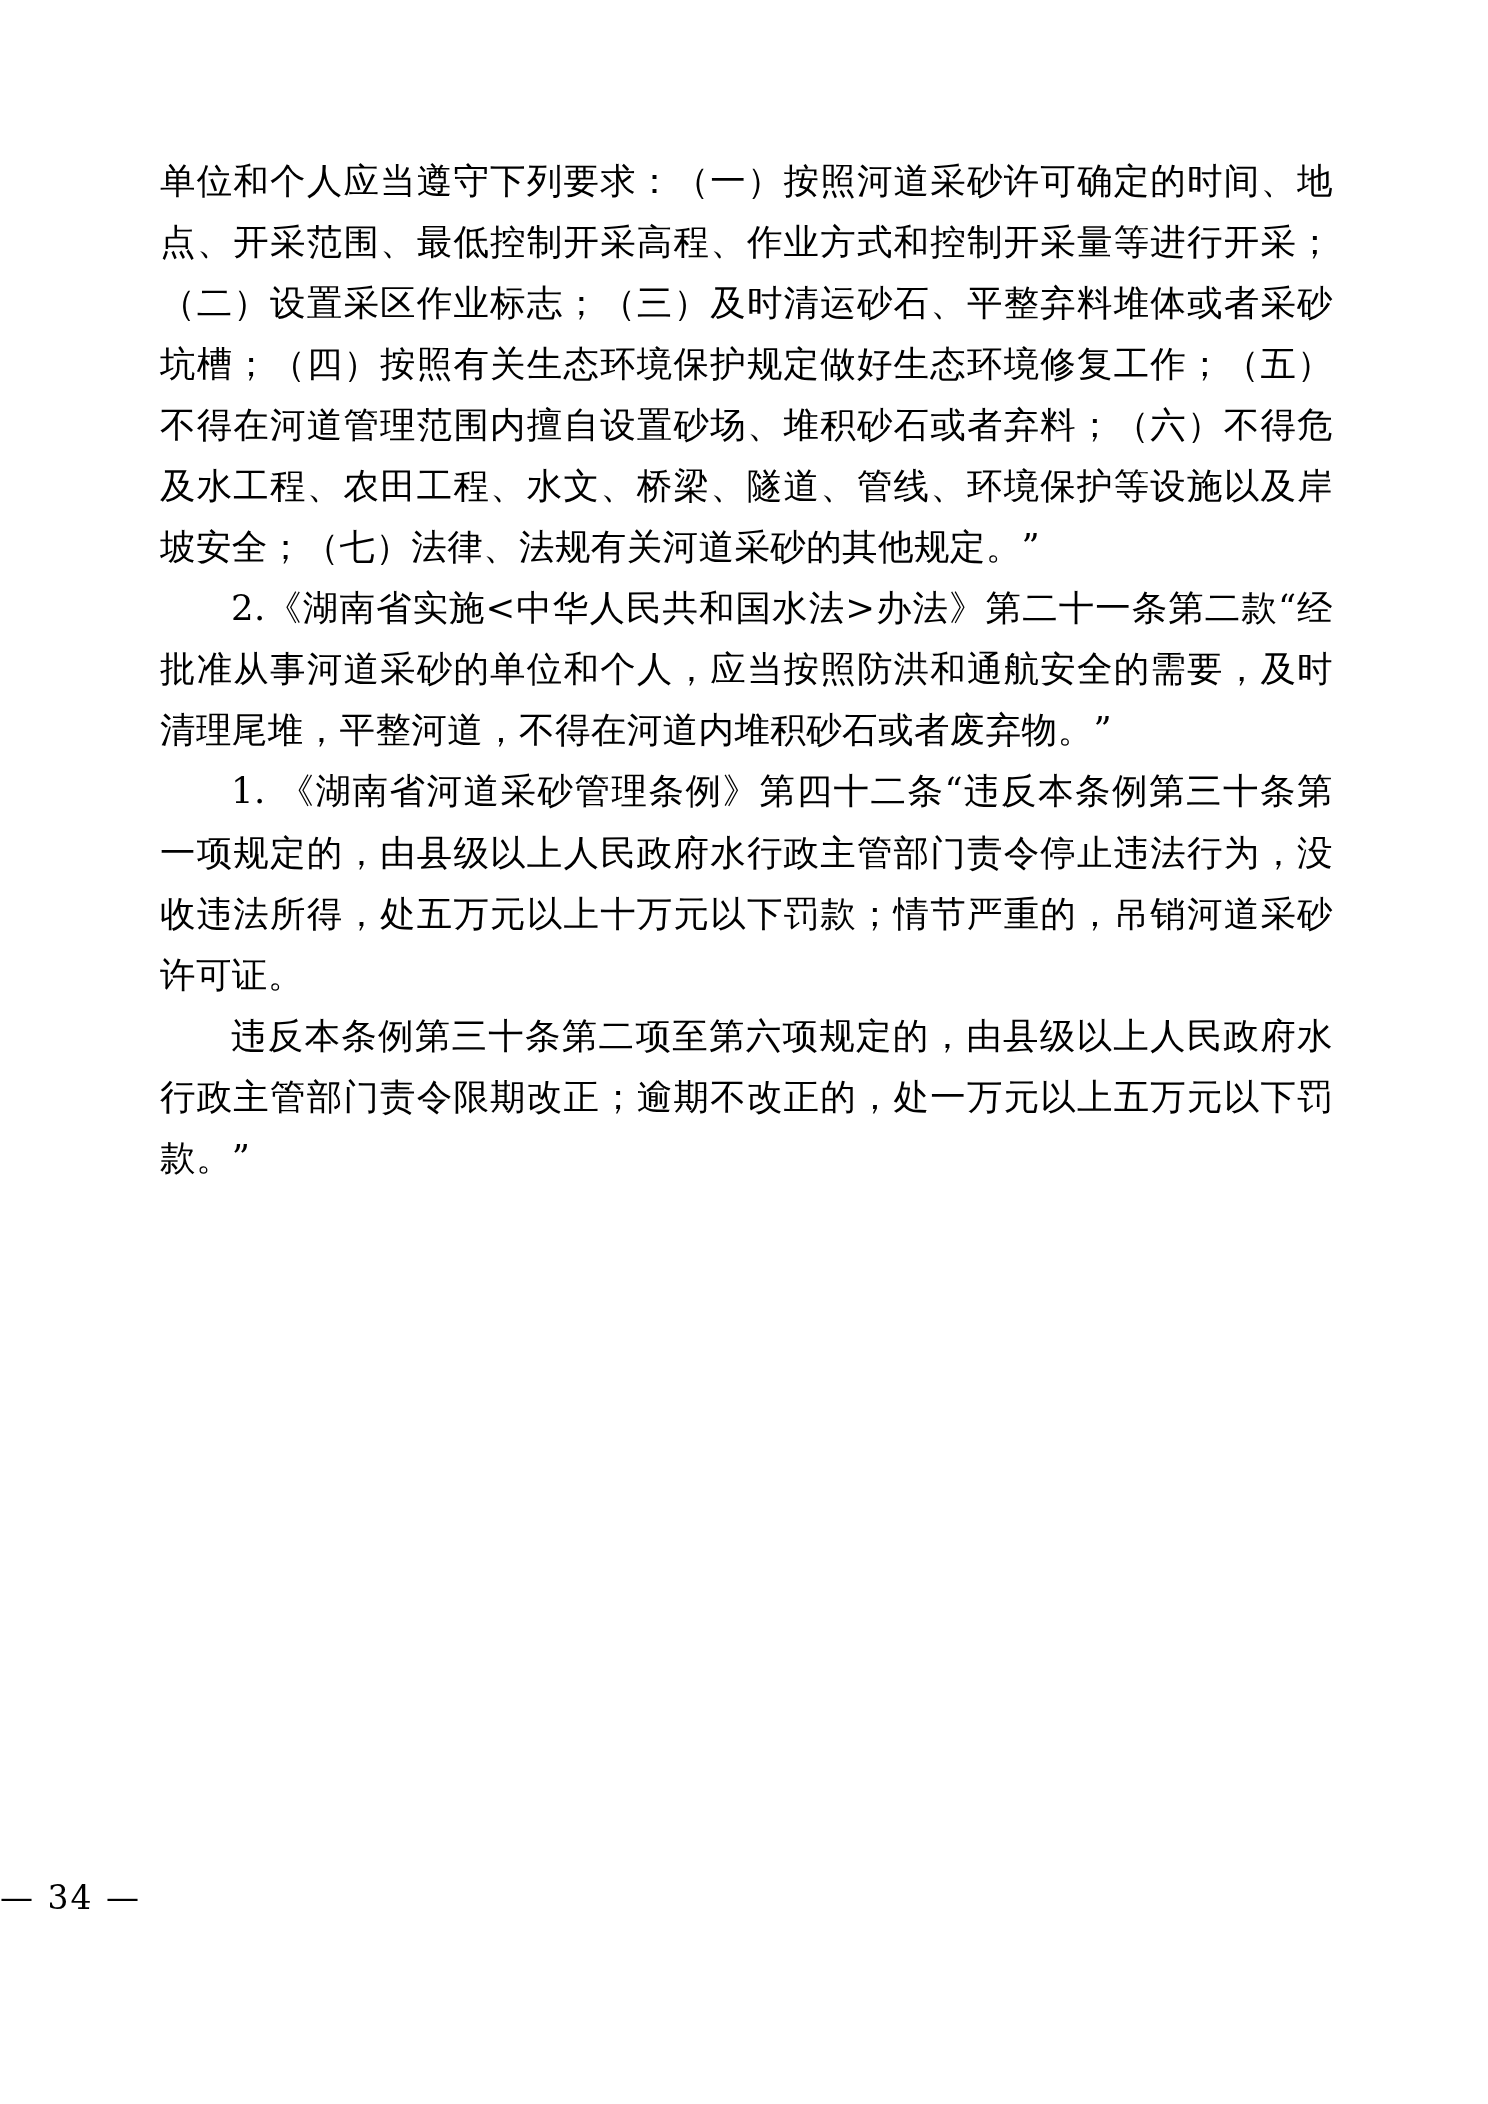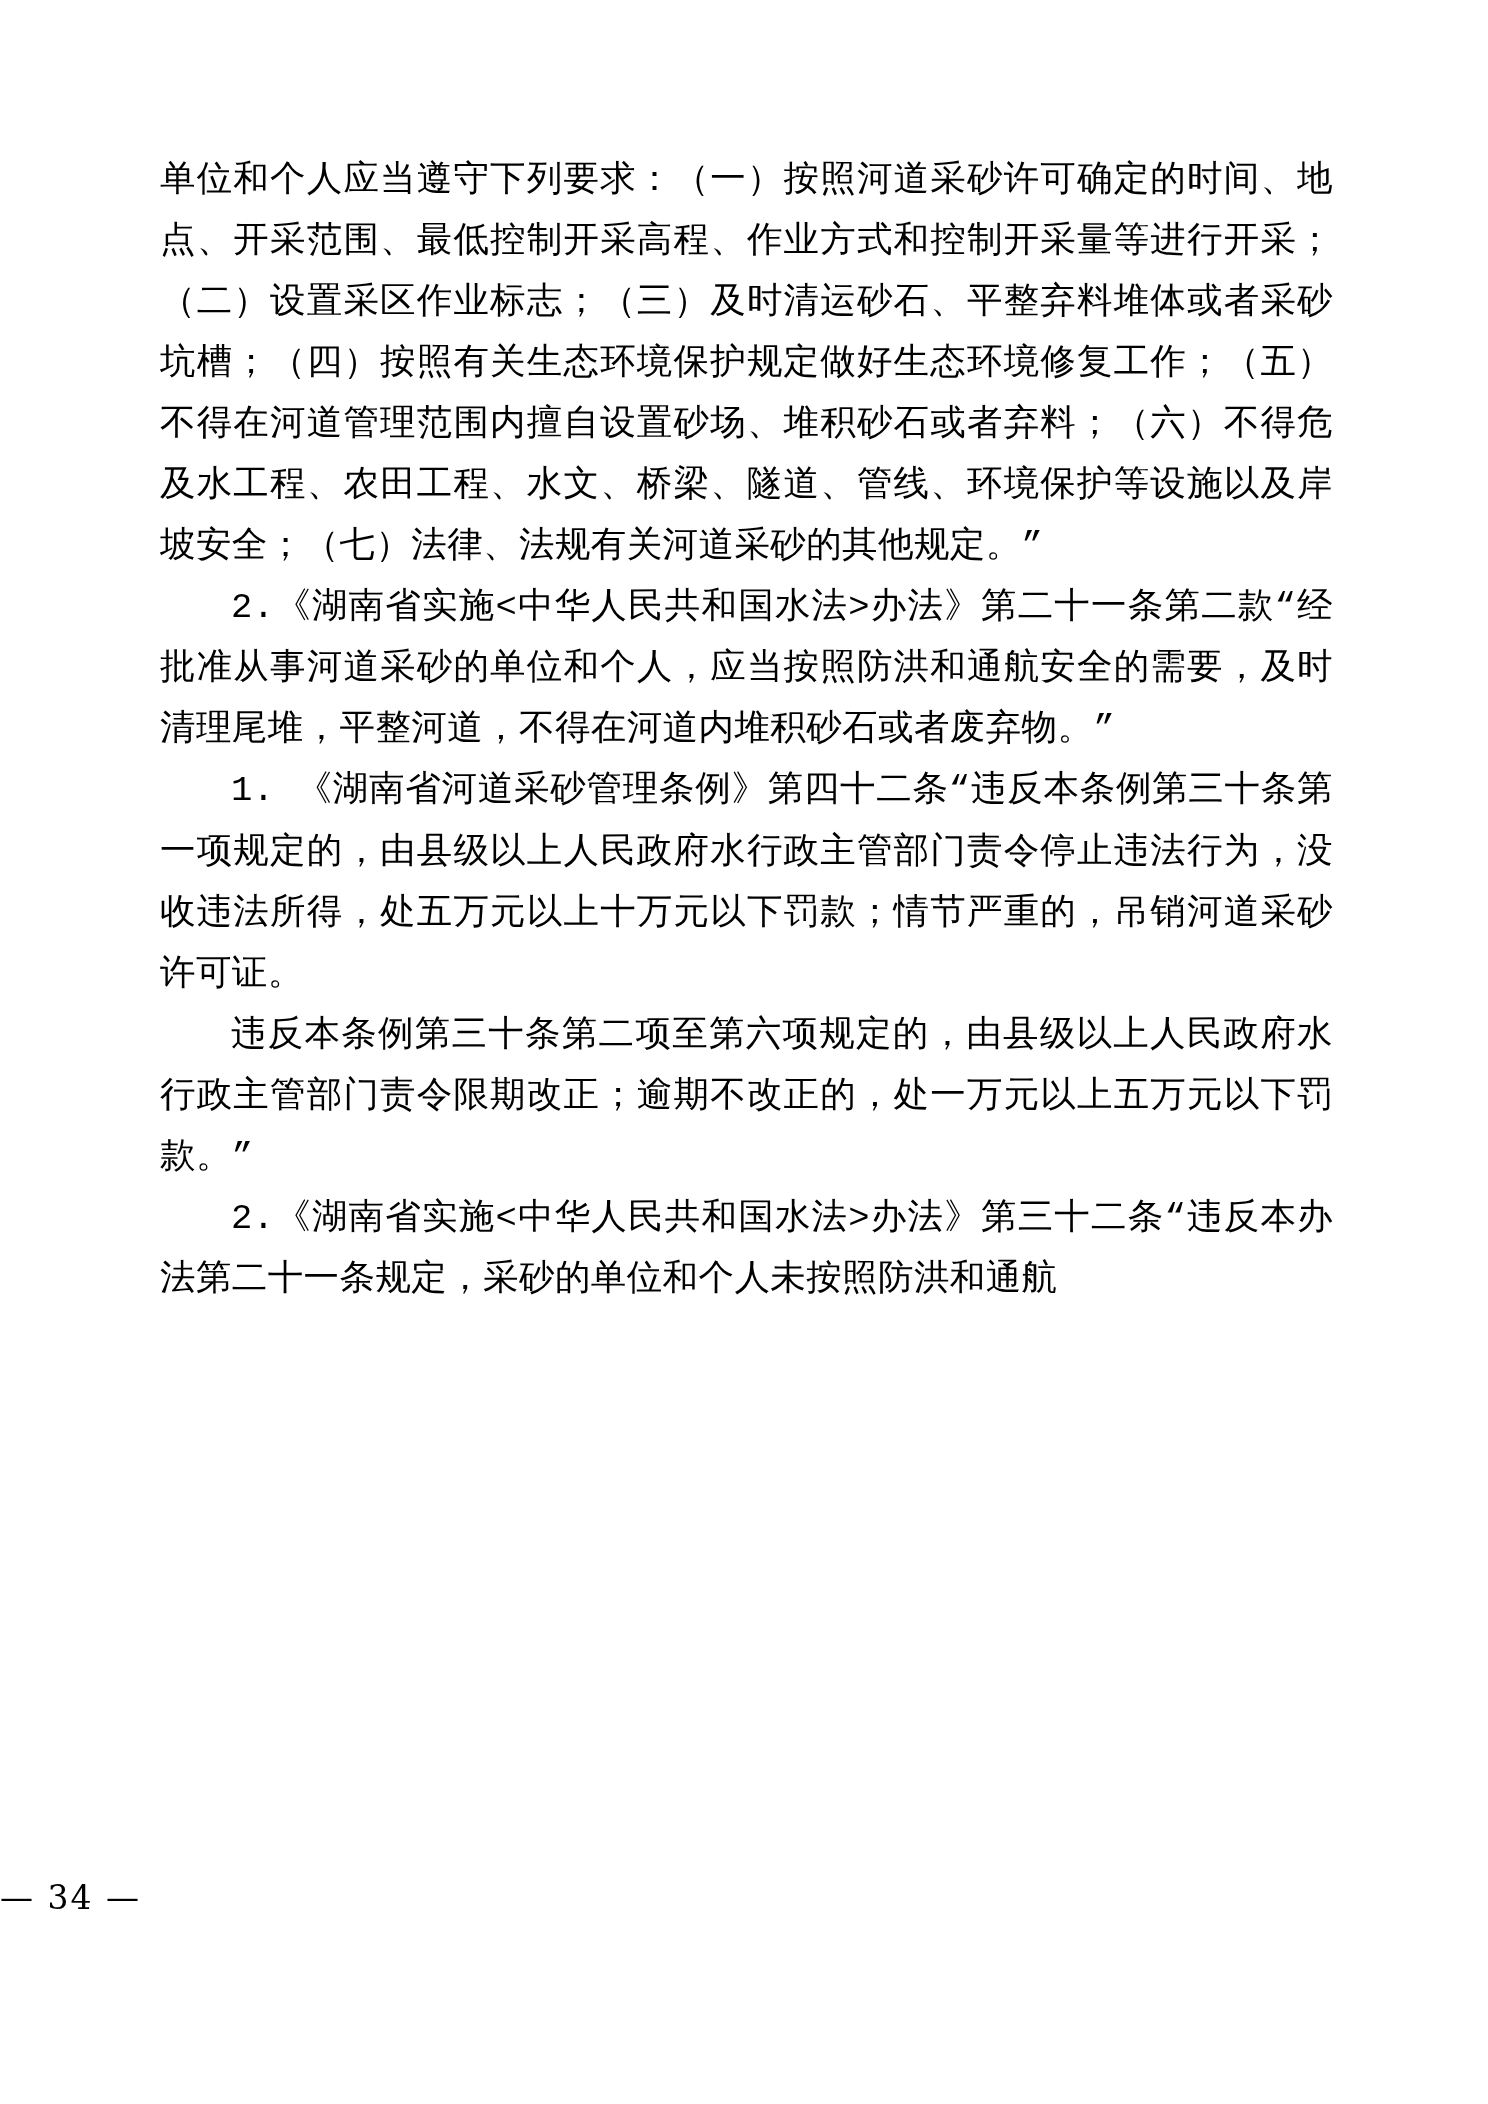--- a/index.html
+++ b/index.html
@@ -26,21 +26,20 @@
   }
   .body-text {
     font-size: 35.5px;
     line-height: 1.72;
     text-align: justify;
     text-justify: inter-ideograph;
     letter-spacing: 0.4px;
   }
   p.para {
     margin: 0 0 0 0;
-    font-family: Liberation Mono, monospace;
   }
   p.indent2 {
     text-indent: 2em;
   }
   p.bold-head {
     font-weight: bold;
     text-indent: 2em;
   }
   .pagenum {
     position: absolute;
@@ -55,16 +54,15 @@
 </style>
 </head>
 <body>
 
 <div class="page">
   <div class="body-text">
     <p class="para">单位和个人应当遵守下列要求：（一）按照河道采砂许可确定的时间、地点、开采范围、最低控制开采高程、作业方式和控制开采量等进行开采；（二）设置采区作业标志；（三）及时清运砂石、平整弃料堆体或者采砂坑槽；（四）按照有关生态环境保护规定做好生态环境修复工作；（五）不得在河道管理范围内擅自设置砂场、堆积砂石或者弃料；（六）不得危及水工程、农田工程、水文、桥梁、隧道、管线、环境保护等设施以及岸坡安全；（七）法律、法规有关河道采砂的其他规定。”</p>
     <p class="para indent2">2.《湖南省实施&lt;中华人民共和国水法&gt;办法》第二十一条第二款“经批准从事河道采砂的单位和个人，应当按照防洪和通航安全的需要，及时清理尾堆，平整河道，不得在河道内堆积砂石或者废弃物。”</p>
     <p class="para indent2">1. 《湖南省河道采砂管理条例》第四十二条“违反本条例第三十条第一项规定的，由县级以上人民政府水行政主管部门责令停止违法行为，没收违法所得，处五万元以上十万元以下罚款；情节严重的，吊销河道采砂许可证。</p>
     <p class="para indent2">违反本条例第三十条第二项至第六项规定的，由县级以上人民政府水行政主管部门责令限期改正；逾期不改正的，处一万元以上五万元以下罚款。”</p>
-    <p class="para indent2">2.《湖南省实施&lt;中华人民共和国水法&gt;办法》第三十二条“违反本办法第二十一条规定，采砂的单位和个人未按照防洪和通航</p>
   </div>
   <div class="pagenum">— 34 —</div>
 </div>
 
 </body></html>

